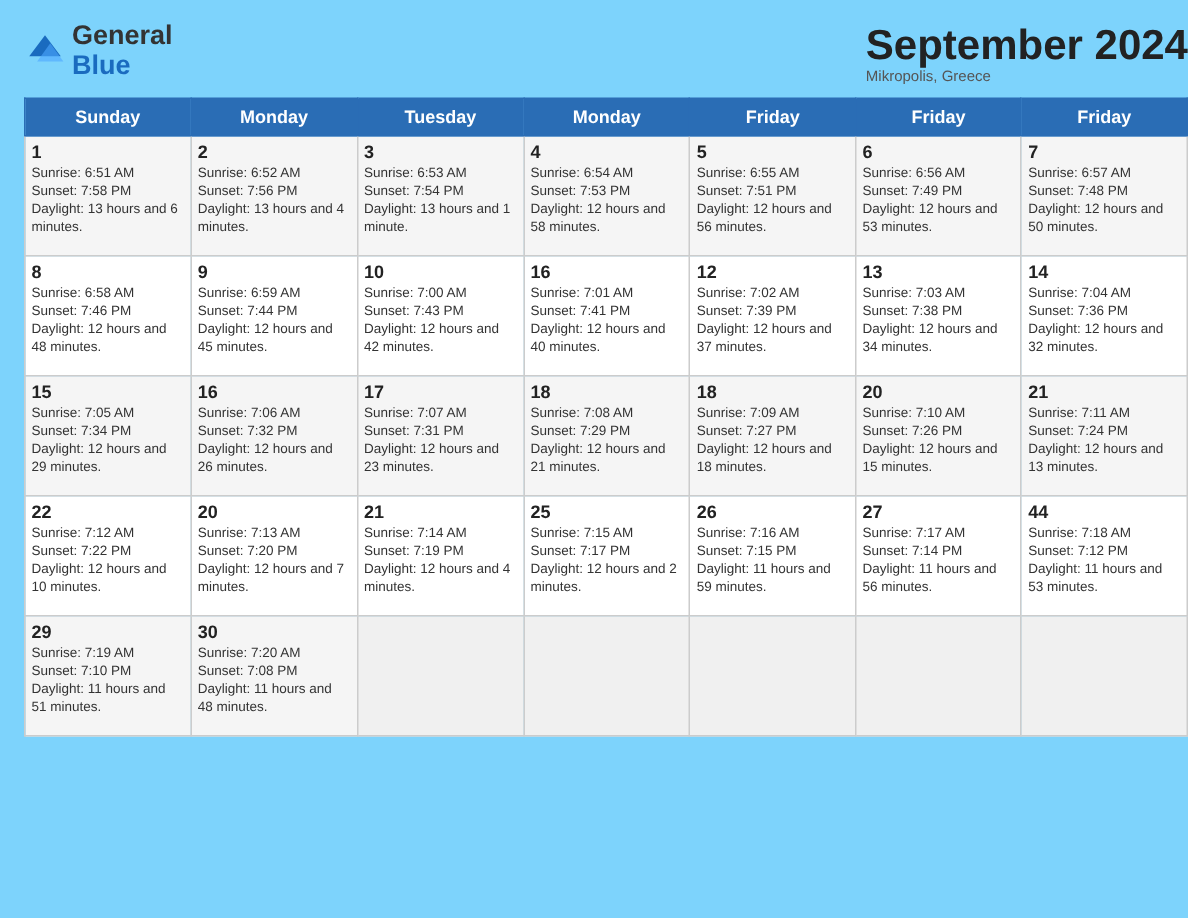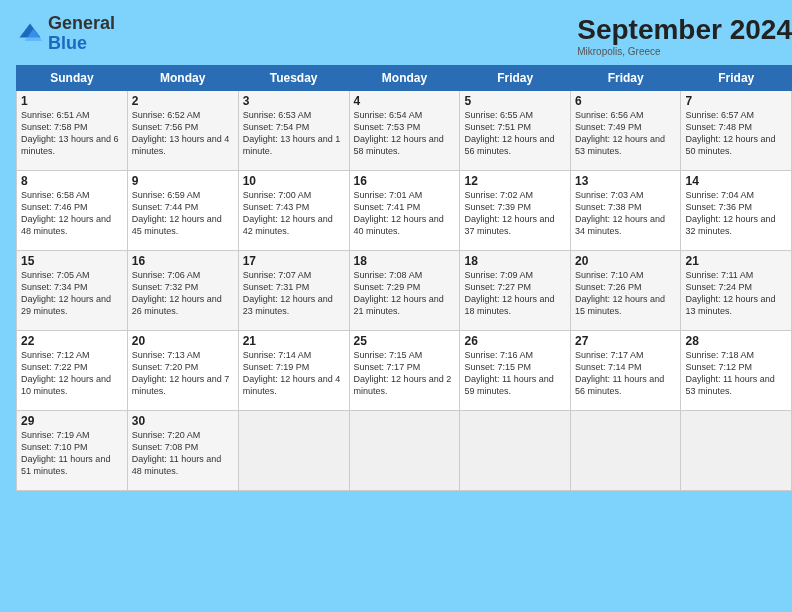--- a/index.html
+++ b/index.html
@@ -235,21 +235,21 @@
           </td>
           <td>
             <span class="day-num">26</span>
             <div class="day-info">Sunrise: 7:16 AM<br>Sunset: 7:15 PM<br>Daylight: 11 hours and 59 minutes.</div>
           </td>
           <td>
             <span class="day-num">27</span>
             <div class="day-info">Sunrise: 7:17 AM<br>Sunset: 7:14 PM<br>Daylight: 11 hours and 56 minutes.</div>
           </td>
           <td>
-            <span class="day-num">28</span>
+            <span class="day-num">44</span>
             <div class="day-info">Sunrise: 7:18 AM<br>Sunset: 7:12 PM<br>Daylight: 11 hours and 53 minutes.</div>
           </td>
         </tr>
         <tr>
           <td>
             <span class="day-num">29</span>
             <div class="day-info">Sunrise: 7:19 AM<br>Sunset: 7:10 PM<br>Daylight: 11 hours and 51 minutes.</div>
           </td>
           <td>
             <span class="day-num">30</span>

